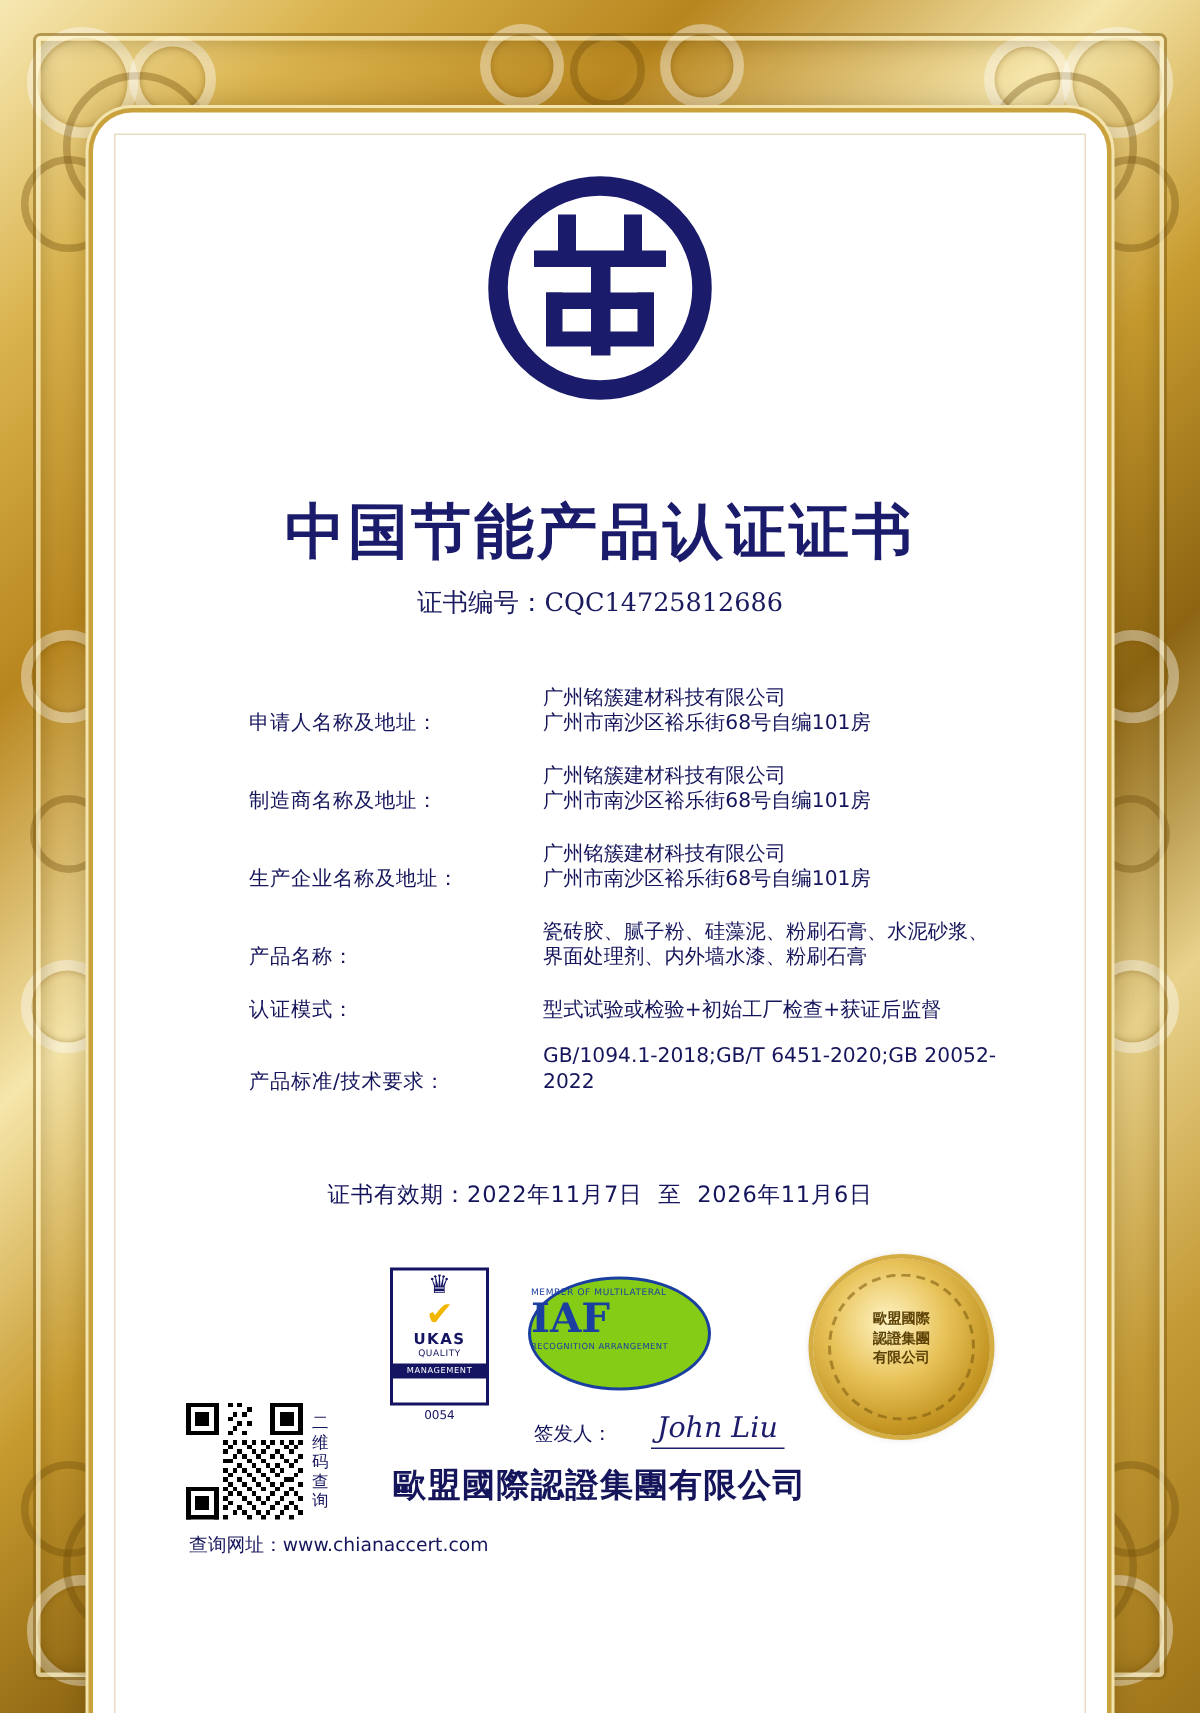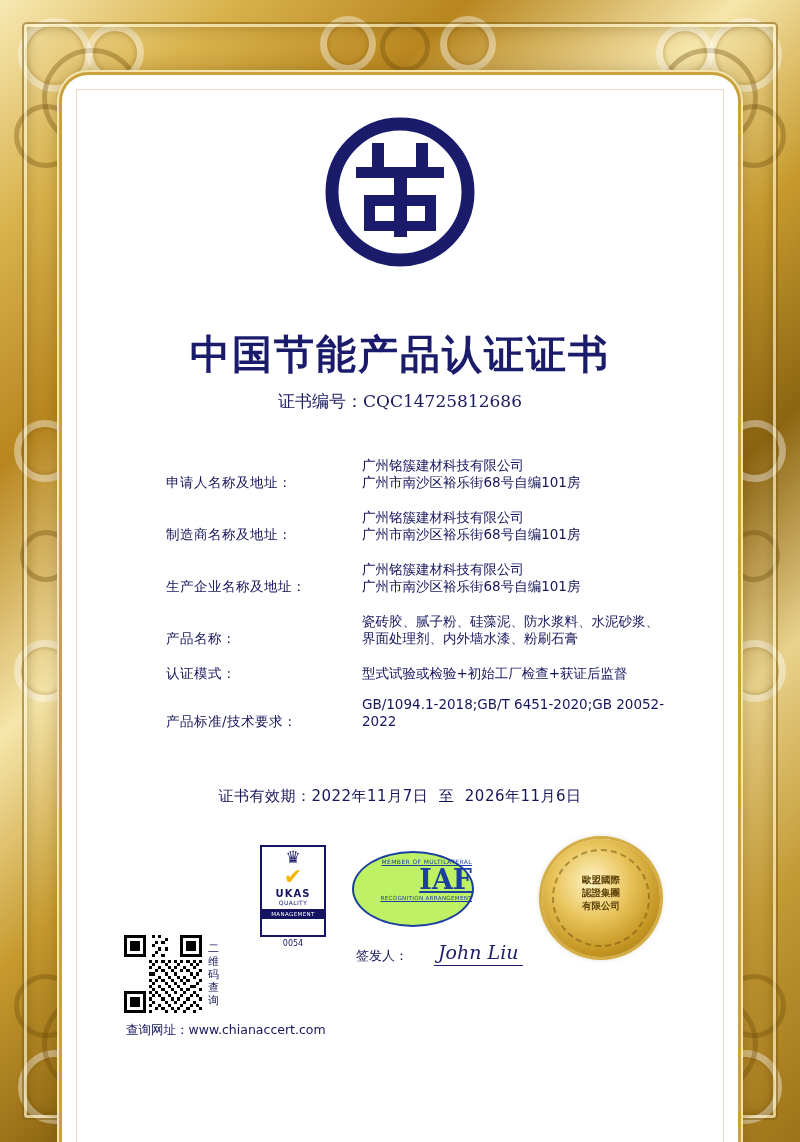--- a/index.html
+++ b/index.html
@@ -226,27 +226,26 @@
     color: #141463;
   }
 
   .iaf {
     position: absolute;
     left: 290px;
     top: 6px;
     width: 122px;
     height: 76px;
     border-radius: 50%;
-    background: #bef264;
+    background: #84cc16;
     border: 2px solid #1b3fa0;
     box-sizing: border-box;
-    text-align: right;
+    text-align: left;
     font-family: "DejaVu Sans", sans-serif;
     color: #1b3fa0;
-    text-decoration: underline;
   }
   .iaf .iaf-top {
     font-size: 6px;
     letter-spacing: .4px;
     margin-top: 5px;
   }
   .iaf .iaf-main {
     font-size: 27px;
     font-weight: bold;
     line-height: 30px;
@@ -447,21 +446,21 @@
         <div class="lbl">生产企业名称及地址：</div>
         <div class="val">
           <span class="l2">广州铭簇建材科技有限公司</span>
           <span class="l2">广州市南沙区裕乐街68号自编101房</span>
         </div>
       </div>
 
       <div class="row tall">
         <div class="lbl">产品名称：</div>
         <div class="val">
-          <span class="l2">瓷砖胶、腻子粉、硅藻泥、防水浆料、水泥砂浆、</span>
+          <span class="l2">瓷砖胶、腻子粉、硅藻泥、粉刷石膏、水泥砂浆、</span>
           <span class="l2">界面处理剂、内外墙水漆、粉刷石膏</span>
         </div>
       </div>
 
       <div class="row mode">
         <div class="lbl">认证模式：</div>
         <div class="val">
           <span class="l2">型式试验或检验+初始工厂检查+获证后监督</span>
         </div>
       </div>
@@ -505,20 +504,21 @@
           <div>歐盟國際</div>
           <div>認證集團</div>
           <div>有限公司</div>
         </div>
       </div>
     </div>
 
     <div class="signature-label">签发人：</div>
     <div class="signature-script">John Liu</div>
 
+    <div class="org-name">歐盟國際認證集團有限公司</div>
 
     <div class="qr-block">
       <svg class="qr" viewBox="0 0 25 25" shape-rendering="crispEdges">
         <rect width="25" height="25" fill="#fff"></rect>
         <g fill="#000">
           <rect x="0" y="0" width="7" height="1"></rect>
             <rect x="0" y="6" width="7" height="1"></rect>
           <rect x="0" y="0" width="1" height="7"></rect>
             <rect x="6" y="0" width="1" height="7"></rect>
           <rect x="2" y="2" width="3" height="3"></rect>

